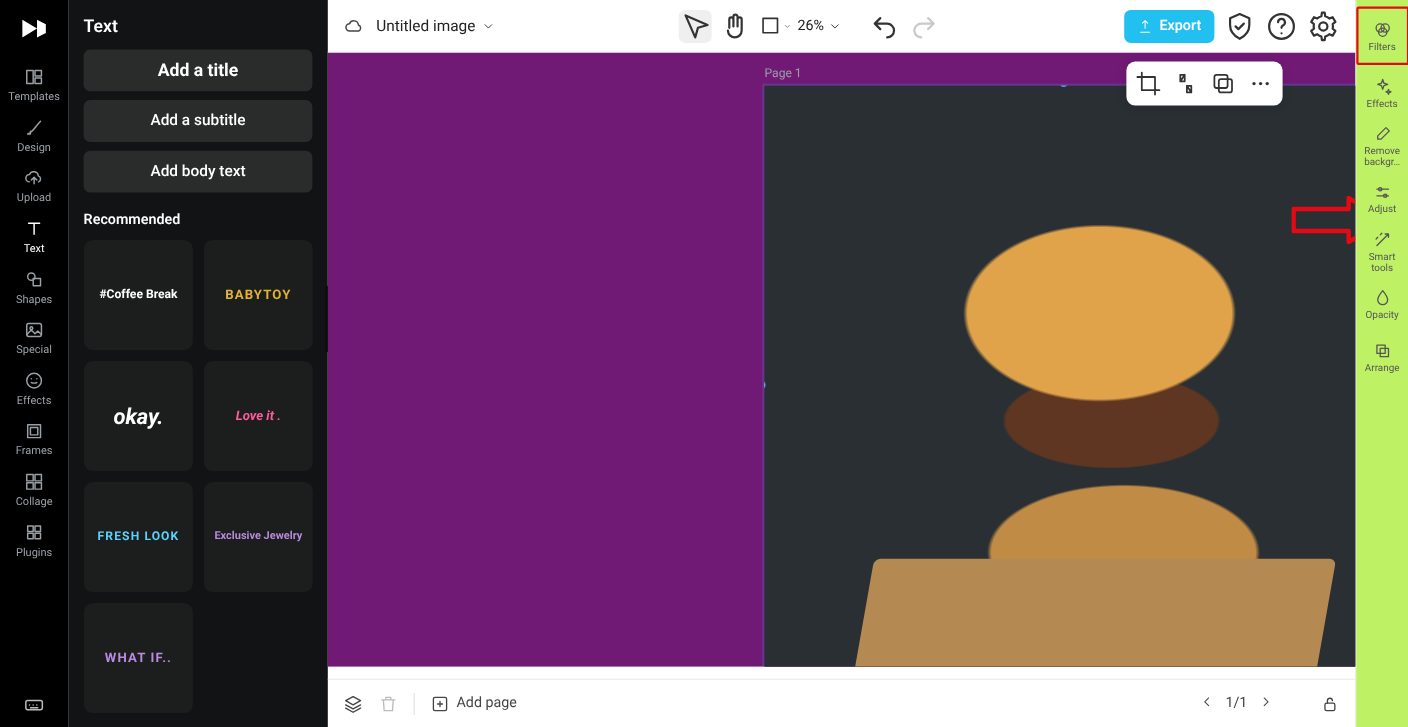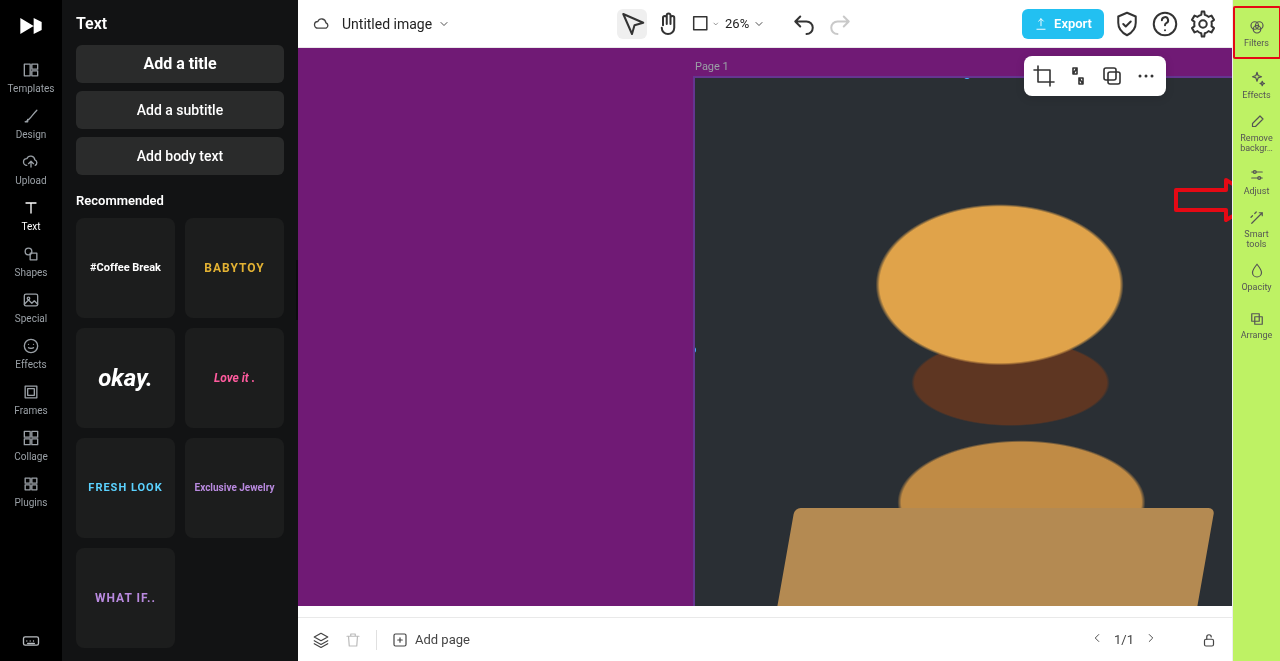--- a/index.html
+++ b/index.html
@@ -184,21 +184,21 @@
     <button class="lp-btn">Add body text</button>
     <div class="lp-sect">Recommended</div>
     <div class="lp-grid">
       <div class="lp-item">
           <span style="color:#fff;font-size:11px">#Coffee Break</span>
         </div>
       <div class="lp-item">
           <span style="color:#e3b233;letter-spacing:1px">BABYTOY</span>
         </div>
       <div class="lp-item">
-          <span style="color:#fff;font-style:italic;font-size:24px">okay.</span>
+          <span style="color:#fff;font-style:italic;font-size:20px">okay.</span>
         </div>
       <div class="lp-item">
           <span style="color:#ff5b9e;font-style:italic">Love it .</span>
         </div>
       <div class="lp-item">
           <span style="color:#5bd2ff;font-size:11px;letter-spacing:1px">FRESH LOOK</span>
         </div>
       <div class="lp-item">
           <span style="color:#b98adf;font-size:10px">Exclusive Jewelry</span>
         </div>

